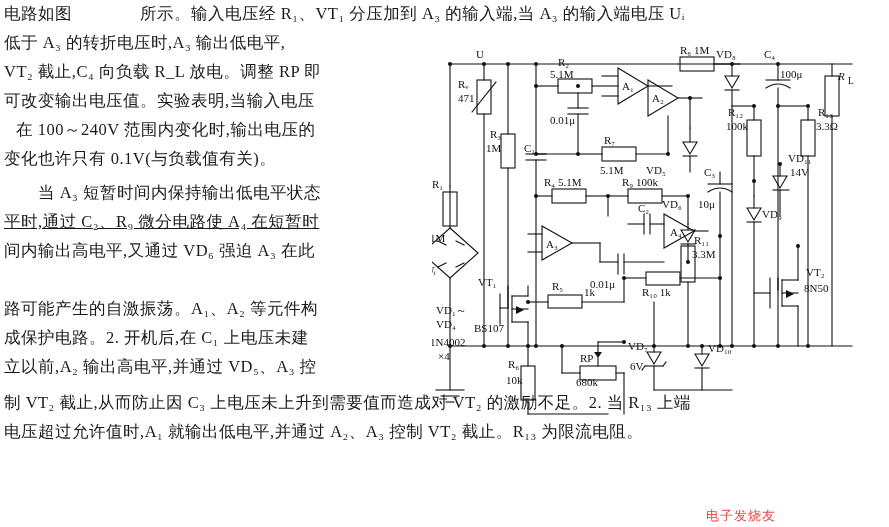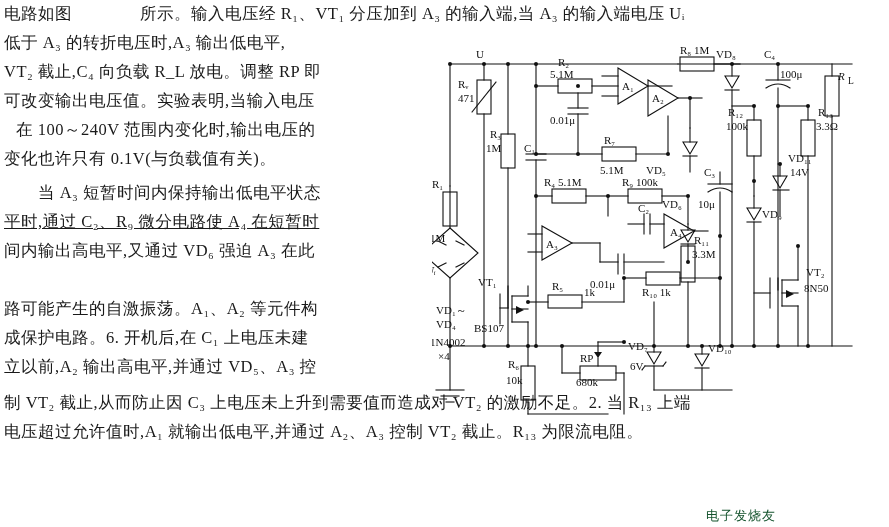--- a/index.html
+++ b/index.html
@@ -11,39 +11,39 @@
   .tline{font-size:16.5px;line-height:1.0;letter-spacing:0.5px;white-space:nowrap;}
 
   
   #schematic{position:absolute;left:432px;top:46px;width:452px;height:430px;}
   #schematic svg{display:block;}
   .lbl{font-family:"Liberation Serif",serif;font-size:11px;fill:#111;}
   .lbl-s{font-family:"Liberation Serif",serif;font-size:9.5px;fill:#111;}
   .lbl-i{font-family:"Liberation Serif",serif;font-size:11px;font-style:italic;fill:#111;}
 
   
-  #watermark{position:absolute;right:6px;bottom:2px;font-size:13px;color:#14532d;letter-spacing:1px;}
+  #watermark{position:absolute;right:6px;bottom:2px;font-size:13px;color:#ef4444;letter-spacing:1px;}
 </style>
 </head>
 <body>
 
 <div id="page">
 
   <div id="text-col">
     <div class="tline" style="position:absolute;left:0px;top:2px;width:880px;">电路如图　　　　所示。输入电压经 R₁、VT₁ 分压加到 A₃ 的输入端,当 A₃ 的输入端电压 Uᵢ</div>
     <div class="tline" style="position:absolute;left:0px;top:31px;">低于 A₃ 的转折电压时,A₃ 输出低电平,</div>
     <div class="tline" style="position:absolute;left:0px;top:89px;">可改变输出电压值。实验表明,当输入电压</div>
     <div class="tline" style="position:absolute;left:0px;top:60px;">VT₂ 截止,C₄ 向负载 R_L 放电。调整 RP 即</div>
     <div class="tline" style="position:absolute;left:12px;top:118px;">在 100～240V 范围内变化时,输出电压的</div>
     <div class="tline" style="position:absolute;left:0px;top:147px;">变化也许只有 0.1V(与负载值有关)。</div>
     <div class="tline" style="position:absolute;left:0px;top:181px;">　　当 A₃ 短暂时间内保持输出低电平状态</div>
     <div class="tline" style="position:absolute;left:0px;top:210px;text-decoration:underline;">平时,通过 C₂、R₉ 微分电路使 A₄ 在短暂时</div>
     <div class="tline" style="position:absolute;left:0px;top:239px;">间内输出高电平,又通过 VD₆ 强迫 A₃ 在此</div>
     <div class="tline" style="position:absolute;left:0px;top:297px;">路可能产生的自激振荡。A₁、A₂ 等元件构</div>
-    <div class="tline" style="position:absolute;left:0px;top:326px;">成保护电路。6. 开机后,在 C₁ 上电压未建</div>
+    <div class="tline" style="position:absolute;left:0px;top:326px;">成保护电路。2. 开机后,在 C₁ 上电压未建</div>
     <div class="tline" style="position:absolute;left:0px;top:355px;">立以前,A₂ 输出高电平,并通过 VD₅、A₃ 控</div>
     <div class="tline" style="position:absolute;left:0px;top:391px;width:880px;">制 VT₂ 截止,从而防止因 C₃ 上电压未上升到需要值而造成对 VT₂ 的激励不足。2. 当 R₁₃ 上端</div>
     <div class="tline" style="position:absolute;left:0px;top:420px;width:880px;">电压超过允许值时,A₁ 就输出低电平,并通过 A₂、A₃ 控制 VT₂ 截止。R₁₃ 为限流电阻。</div>
   </div>
 
   <div id="schematic">
     <svg width="452" height="430" viewBox="0 0 452 430" xmlns="http://www.w3.org/2000/svg">
       <g stroke="#111" stroke-width="1.1" fill="none" stroke-linecap="square">
 
         <line x1="18" y1="18" x2="420" y2="18"></line>

